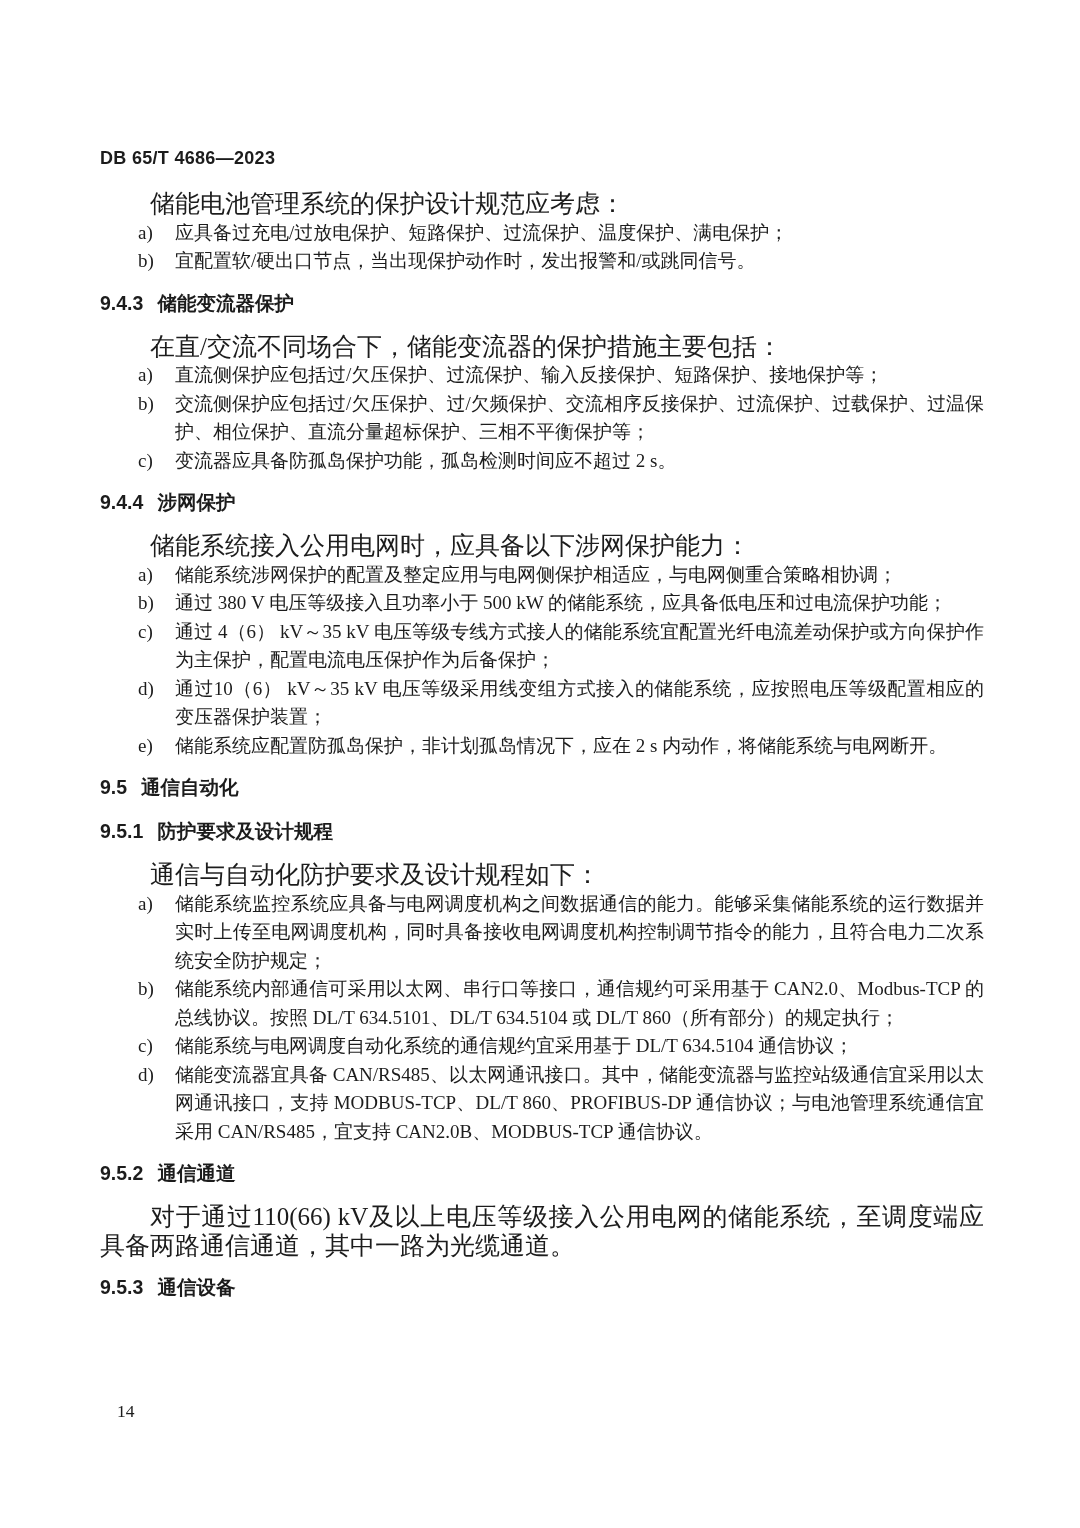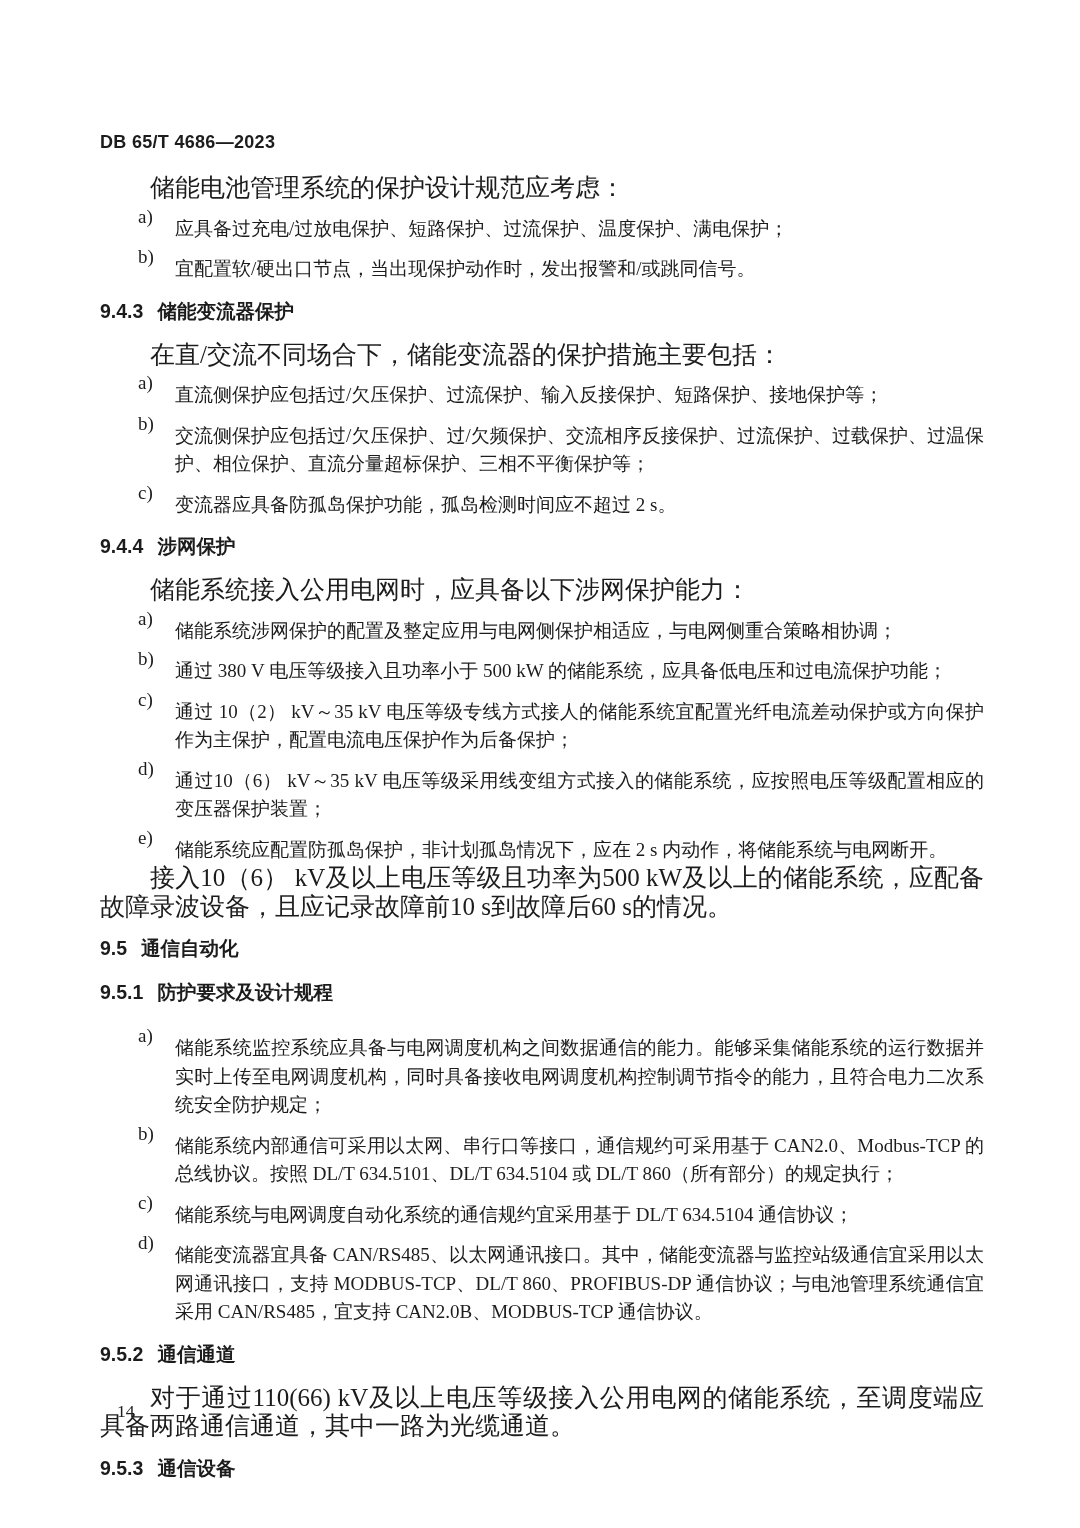--- a/index.html
+++ b/index.html
@@ -13,38 +13,38 @@
     font-family:"Liberation Serif","DejaVu Serif",serif;
     color:#1c1c1c;
     overflow:hidden;
   }
   .doc-code {
     font-family:"Liberation Sans","DejaVu Sans",sans-serif;
     font-weight:700;
     font-size:18px;
     line-height:24px;
     letter-spacing:0.3px;
-    margin:0 0 20px 0;
+    margin:16px 0 20px 0;
   }
   .para {
     font-size:25px;
     line-height:28.5px;
     text-align:justify;
     text-indent:2em;
     margin:0;
   }
   .list { margin:0; }
   .li {
     display:flex;
     font-size:19px;
     line-height:28.5px;
     margin-left:38px;
   }
   .li-label { width:37px; flex:none; }
-  .li-text  { flex:1; text-align:justify;margin-top:12px; }
+  .li-text  { flex:1; text-align:justify; }
   .h {
     display:flex;
     font-family:"Liberation Sans","DejaVu Sans",sans-serif;
     font-weight:700;
     font-size:19.5px;
     line-height:28px;
     margin:13px 0 16px 0;
   }
   .h-num { margin-right:14px; }
   .page-num {
@@ -100,40 +100,40 @@
         <div class="li">
           <span class="li-label">a)</span>
           <span class="li-text">储能系统涉网保护的配置及整定应用与电网侧保护相适应，与电网侧重合策略相协调；</span>
         </div>
         <div class="li">
           <span class="li-label">b)</span>
           <span class="li-text">通过 380 V 电压等级接入且功率小于 500 kW 的储能系统，应具备低电压和过电流保护功能；</span>
         </div>
         <div class="li">
           <span class="li-label">c)</span>
-          <span class="li-text">通过 10（2） kV～35 kV 电压等级专线方式接人的储能系统宜配置光纤电流差动保护或方向保护作为主保护，配置电流电压保护作为后备保护；</span>
+          <span class="li-text">通过 4（6） kV～35 kV 电压等级专线方式接人的储能系统宜配置光纤电流差动保护或方向保护作为主保护，配置电流电压保护作为后备保护；</span>
         </div>
         <div class="li">
           <span class="li-label">d)</span>
           <span class="li-text">通过10（6） kV～35 kV 电压等级采用线变组方式接入的储能系统，应按照电压等级配置相应的变压器保护装置；</span>
         </div>
         <div class="li">
           <span class="li-label">e)</span>
           <span class="li-text">储能系统应配置防孤岛保护，非计划孤岛情况下，应在 2 s 内动作，将储能系统与电网断开。</span>
         </div>
       </div>
-      <p class="para">接入10（6） kV及以上电压等级且功率为500 kW及以上的储能系统，应配备故障录波设备，且应记录故障前10 s到故障后60 s的情况。</p>
       <div class="h">
         <span class="h-num">9.5</span>
         <span class="h-title">通信自动化</span>
       </div>
       <div class="h">
         <span class="h-num">9.5.1</span>
         <span class="h-title">防护要求及设计规程</span>
       </div>
+      <p class="para">通信与自动化防护要求及设计规程如下：</p>
       <div class="list">
         <div class="li">
           <span class="li-label">a)</span>
           <span class="li-text">储能系统监控系统应具备与电网调度机构之间数据通信的能力。能够采集储能系统的运行数据并实时上传至电网调度机构，同时具备接收电网调度机构控制调节指令的能力，且符合电力二次系统安全防护规定；</span>
         </div>
         <div class="li">
           <span class="li-label">b)</span>
           <span class="li-text">储能系统内部通信可采用以太网、串行口等接口，通信规约可采用基于 CAN2.0、Modbus-TCP 的总线协议。按照 DL/T 634.5101、DL/T 634.5104 或 DL/T 860（所有部分）的规定执行；</span>
         </div>
         <div class="li">

